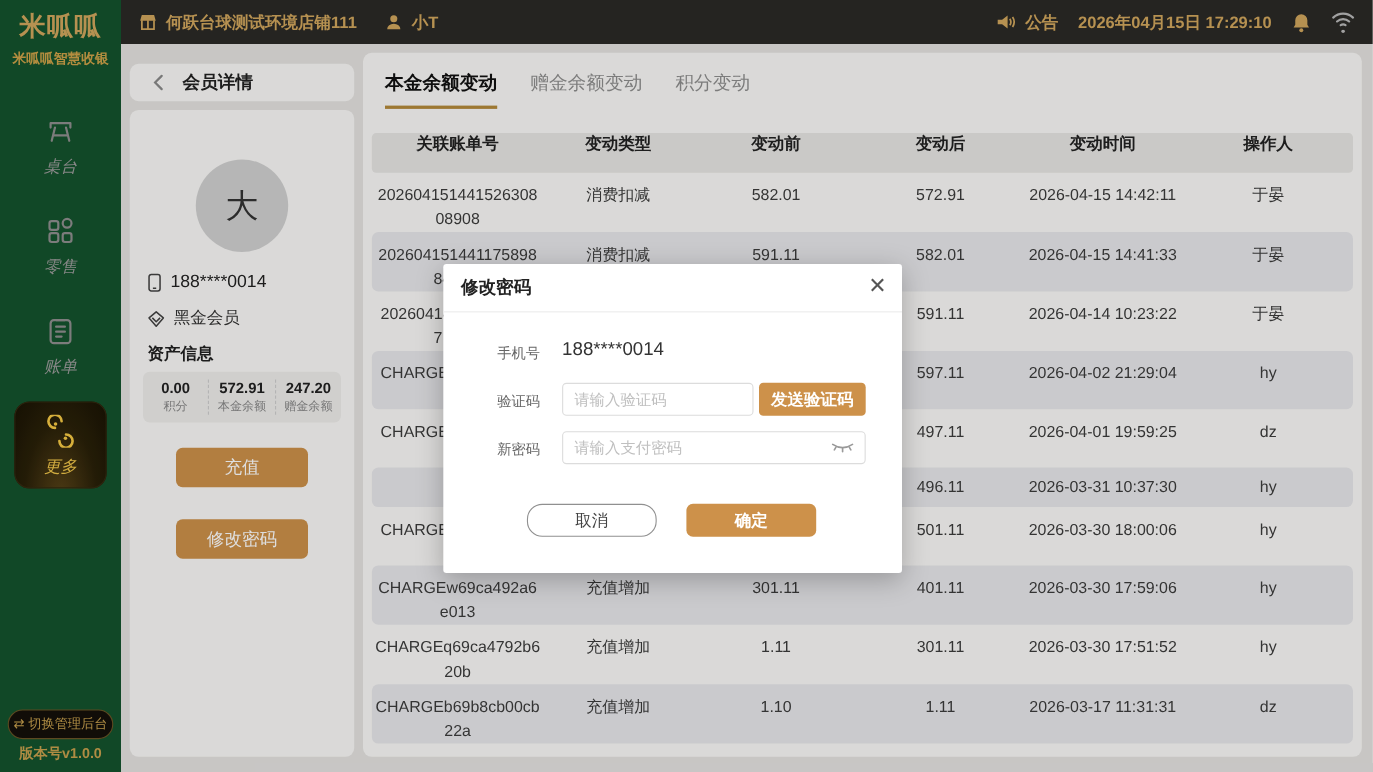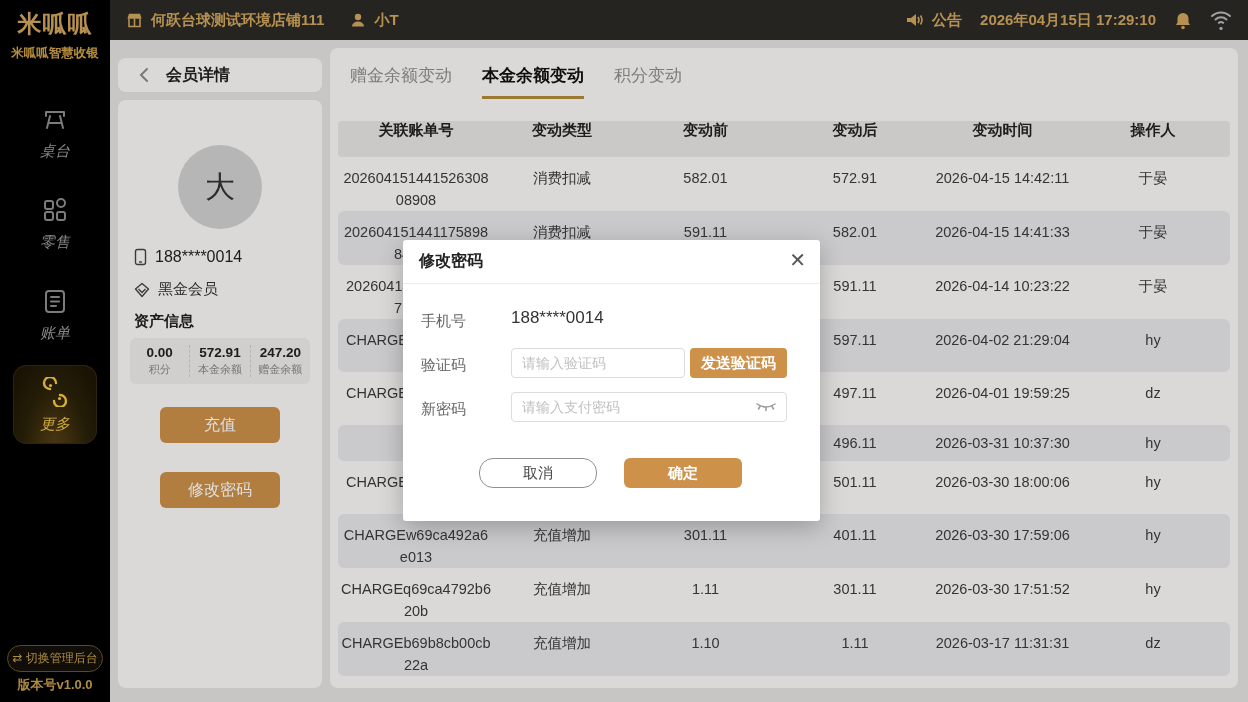--- a/index.html
+++ b/index.html
@@ -1,21 +1,21 @@
 <!DOCTYPE html>
 <html style="--gold: #d2a75d; --btn: #cd914a; --underline: #b58a3a;"><head>
 <meta charset="utf-8">
 <style>
   * { margin:0; padding:0; box-sizing:border-box; }
   html,body { width:1248px; height:702px; }
   body { position:relative; overflow:hidden; background:#e6e4e2; font-family:"Liberation Sans",sans-serif; }
   svg { display:block; }
 
   
-  .sidebar { position:absolute; left:0; top:0; width:110px; height:702px; background:#000000; z-index:2; }
+  .sidebar { position:absolute; left:0; top:0; width:110px; height:702px; background:#14532d; z-index:2; }
   .logo { margin-top:8px; text-align:center; color:#d2a75d; font-weight:bold; font-size:24px; letter-spacing:1px; }
   .tagline { font-size:12.5px; color:#cfa349; text-align:center; margin-top:5px; font-weight:bold; }
   .nav { margin-top:30px; display:flex; flex-direction:column; align-items:center; gap:12px;font-style:italic; }
   .nav-item { display:flex; flex-direction:column; align-items:center; gap:8px; color:#9c9c9c; font-size:15px; width:84px; padding:12px 0 10px; border-radius:14px; cursor:pointer; }
   .nav-item .ic { color:#8f8f8f; }
   .nav-item.active { background:radial-gradient(ellipse at 50% 115%, #5a4418 0%, #2a2109 55%, #181203 100%); box-shadow:inset 0 0 0 1px #352a10; color:#f0c64a; }
   .nav-item.active .ic { color:#f6c944; }
   .switch-pill { position:absolute; bottom:30px; left:7px; width:96px; border:1px solid #6b5526; border-radius:14px; color:#c9a14e; font-size:12px; text-align:center; padding:4px 0; background:#14100a; cursor:pointer; }
   .version { position:absolute; bottom:8px; width:100%; text-align:center; color:#c9a14e; font-size:13px;font-weight:bold; }
 
@@ -62,21 +62,21 @@
   .idc { padding-top:3px; }
   .trow.frag .l1 { text-align:left; padding-left:8px; }
   .trow.frag .l2, .trow.frag2 .l2 { text-align:left; padding-left:56px; }
 
   
   .mask { position:absolute; inset:0; background:rgba(0,0,0,0.13); z-index:10; }
   .modal { position:absolute; left:403px; top:240px; width:417px; height:281px; background:#fff; border-radius:3px; box-shadow:0 6px 24px rgba(0,0,0,0.25); z-index:20; }
   .modal-head { height:44px; border-bottom:1px solid #ececec; display:flex; align-items:center; padding:0 16px; }
   .modal-title { font-size:16px; font-weight:bold; color:#222; }
   .modal-close { position:absolute; right:14px; top:10px; font-size:20px; color:#555; cursor:pointer; line-height:1; }
-  .f-label { position:absolute; left:18px; width:88px; font-size:15px; color:#666; }
+  .f-label { position:absolute; left:0; width:88px; text-align:right; font-size:13px; color:#666; }
   .f-phone-lab { top:72px; }
   .f-phone-val { position:absolute; left:108px; top:68px; font-size:17px; color:#333; }
   .f-code-lab { top:116px; }
   .f-pwd-lab { top:160px; }
   .inp { position:absolute; height:30px; border:1px solid #dcdcdc; border-radius:4px; padding:0 10px; font-size:14px; color:#333; font-family:inherit; background:#fff; }
   .inp::placeholder { color:#c0c0c0; }
   .inp-code { left:108px; top:108px; width:174px; }
   .inp-pwd { left:108px; top:152px; width:276px; padding-right:34px; }
   .eye { position:absolute; left:352px; top:161px; color:#9a9a9a; cursor:pointer; }
   .btn-send { position:absolute; left:287px; top:108px; width:97px; height:30px; border:none; border-radius:4px; background:var(--btn,#cd914a); color:#fff; font-size:15px; font-weight:bold; cursor:pointer; font-family:inherit; }
@@ -236,22 +236,22 @@
         <div class="asset-val">247.20</div>
         <div class="asset-lab">赠金余额</div>
       </div>
     </div>
     <button class="m-btn btn-recharge">充值</button>
     <button class="m-btn btn-changepw">修改密码</button>
   </div>
 
   <section class="card table-card">
     <div class="tabs">
+      <div class="tab active">本金余额变动</div>
       <div class="tab">赠金余额变动</div>
-      <div class="tab active">本金余额变动</div>
       <div class="tab">积分变动</div>
     </div>
     <div class="thead">
       <div class="c1">关联账单号</div>
       <div class="c2">变动类型</div>
       <div class="c3">变动前</div>
       <div class="c4">变动后</div>
       <div class="c5">变动时间</div>
       <div class="c6">操作人</div>
     </div>

